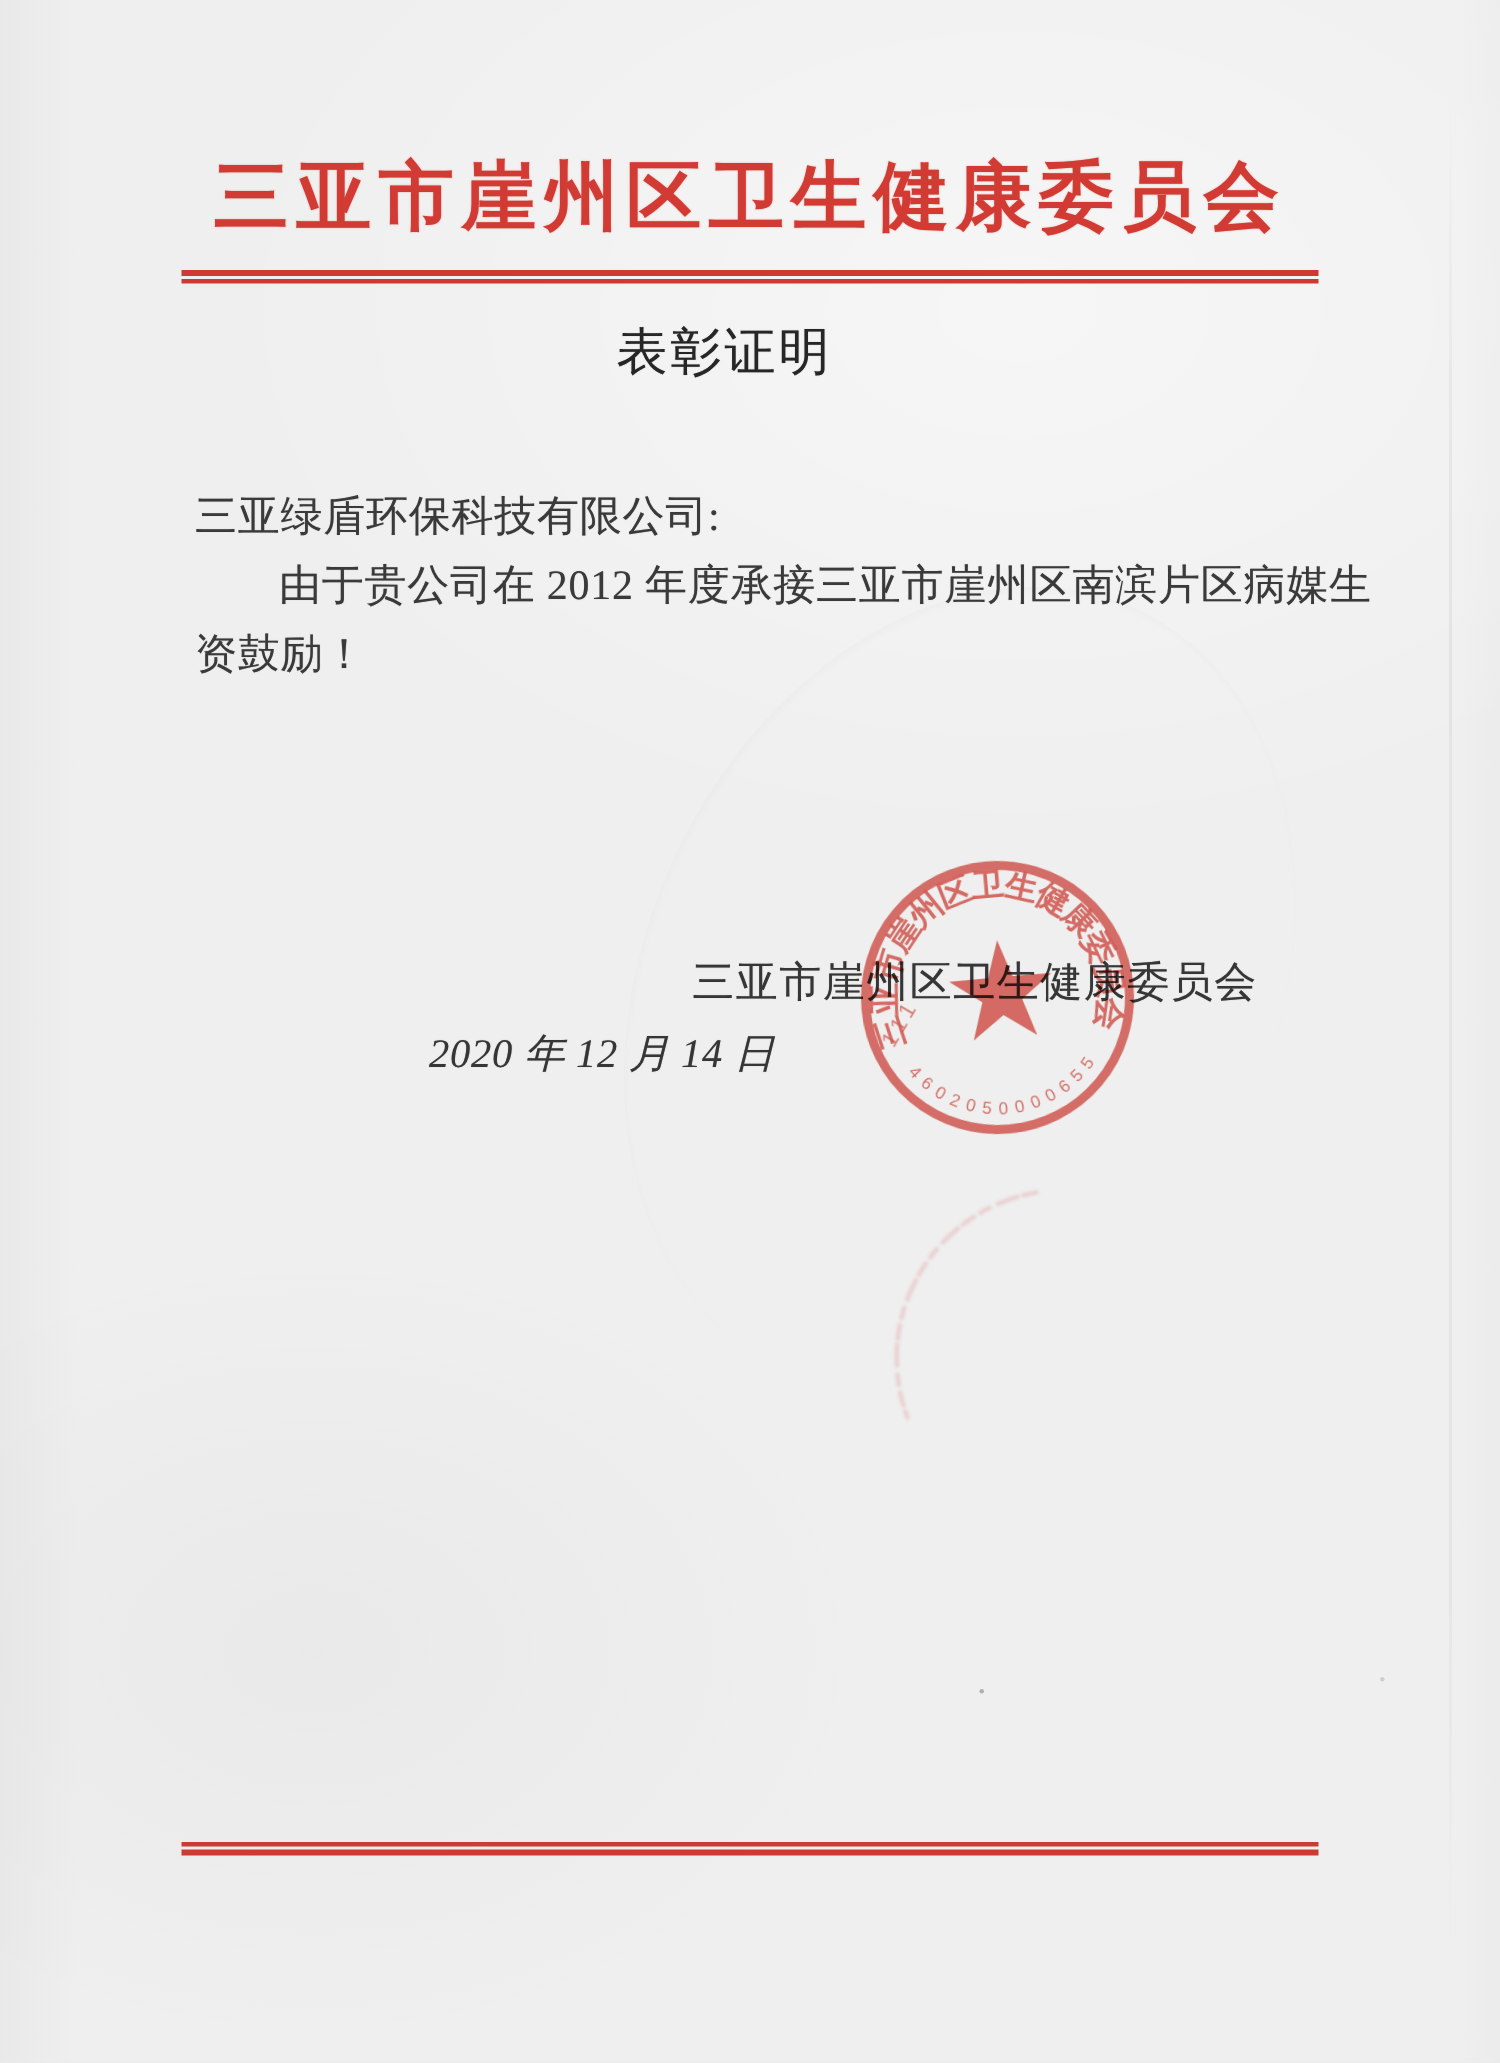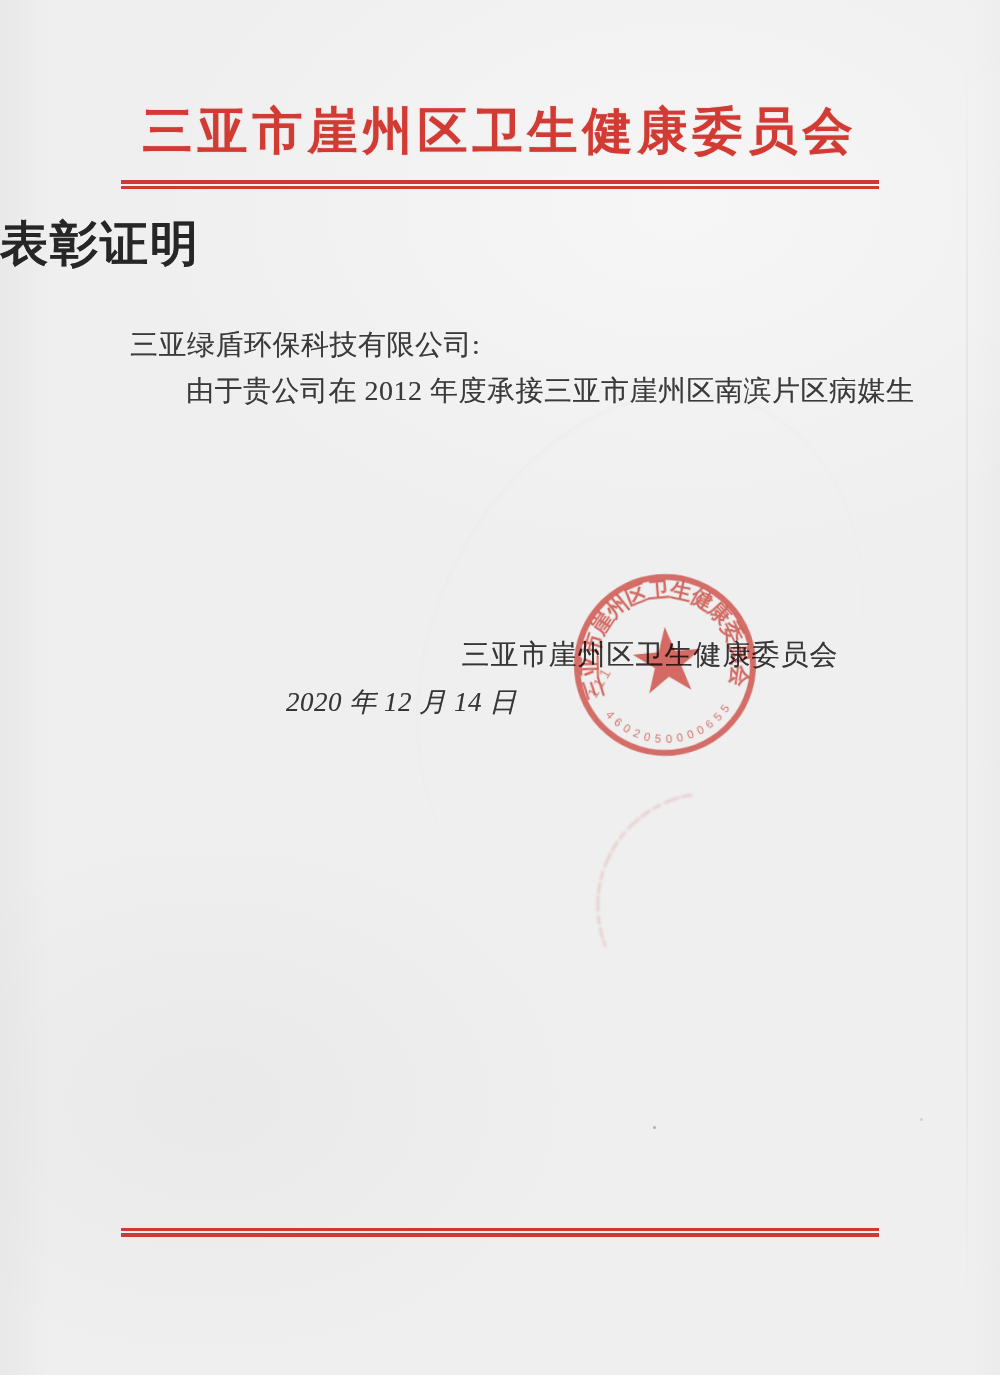--- a/index.html
+++ b/index.html
@@ -23,22 +23,22 @@
     box-shadow:inset 2px 2px 6px rgba(0,0,0,0.02);transform:rotate(25deg);}
   .header-title{
     position:absolute;left:0;top:98px;width:1000px;text-align:center;
     font-size:50px;font-weight:bold;letter-spacing:5px;color:#d23b33;
     text-shadow:0 0 1px rgba(210,59,51,0.55);white-space:nowrap;
   }
   .rule{position:absolute;left:121px;width:758px;height:2px;}
   .rule-top{top:180px;border-top:4px solid #cd3a31;border-bottom:3px solid #cd3a31;}
   .rule-bottom{top:1228px;border-top:3px solid #cd3a31;border-bottom:4px solid #cd3a31;}
   .doc-title{
-    position:absolute;left:0;top:212px;width:966px;
-    font-size:48px;font-weight:bold;letter-spacing:2px;color:#262626;
+    position:absolute;left:0;top:212px;width:966px;text-align:center;
+    font-size:34px;font-weight:normal;letter-spacing:2px;color:#262626;
     text-shadow:0 0 0.6px rgba(40,40,40,0.5);
   }
   .body-block{
     position:absolute;left:130px;top:322px;width:750px;
     font-size:28px;color:#3a3a3a;letter-spacing:0.5px;
     text-shadow:0 0 0.6px rgba(58,58,58,0.45);
   }
   .body-line{height:46px;line-height:46px;white-space:nowrap;}
   .indent{padding-left:56px;}
   .signature-org{
@@ -70,20 +70,21 @@
 
   <div class="header-title">三亚市崖州区卫生健康委员会</div>
 
   <div class="rule rule-top"></div>
 
   <div class="doc-title">表彰证明</div>
 
   <div class="body-block">
     <div class="body-line">三亚绿盾环保科技有限公司:</div>
     <div class="body-line indent">由于贵公司在 2012 年度承接三亚市崖州区南滨片区病媒生</div>
+    <div class="body-line">资鼓励！</div>
   </div>
 
   <div class="signature-org">三亚市崖州区卫生健康委员会</div>
   <div class="signature-date">2020 年 12 月 14 日</div>
 
   <svg class="ghost-mark" viewBox="0 0 320 220" xmlns="http://www.w3.org/2000/svg">
     <path d="M 136 35 A 112 112 0 0 0 50 185" fill="none" stroke="rgba(224,130,136,0.55)" stroke-width="3" stroke-dasharray="9 4 14 6 7 5" stroke-linecap="round"></path>
   </svg>
 
   <svg class="seal" viewBox="0 0 300 300" xmlns="http://www.w3.org/2000/svg" xmlns:xlink="http://www.w3.org/1999/xlink">

